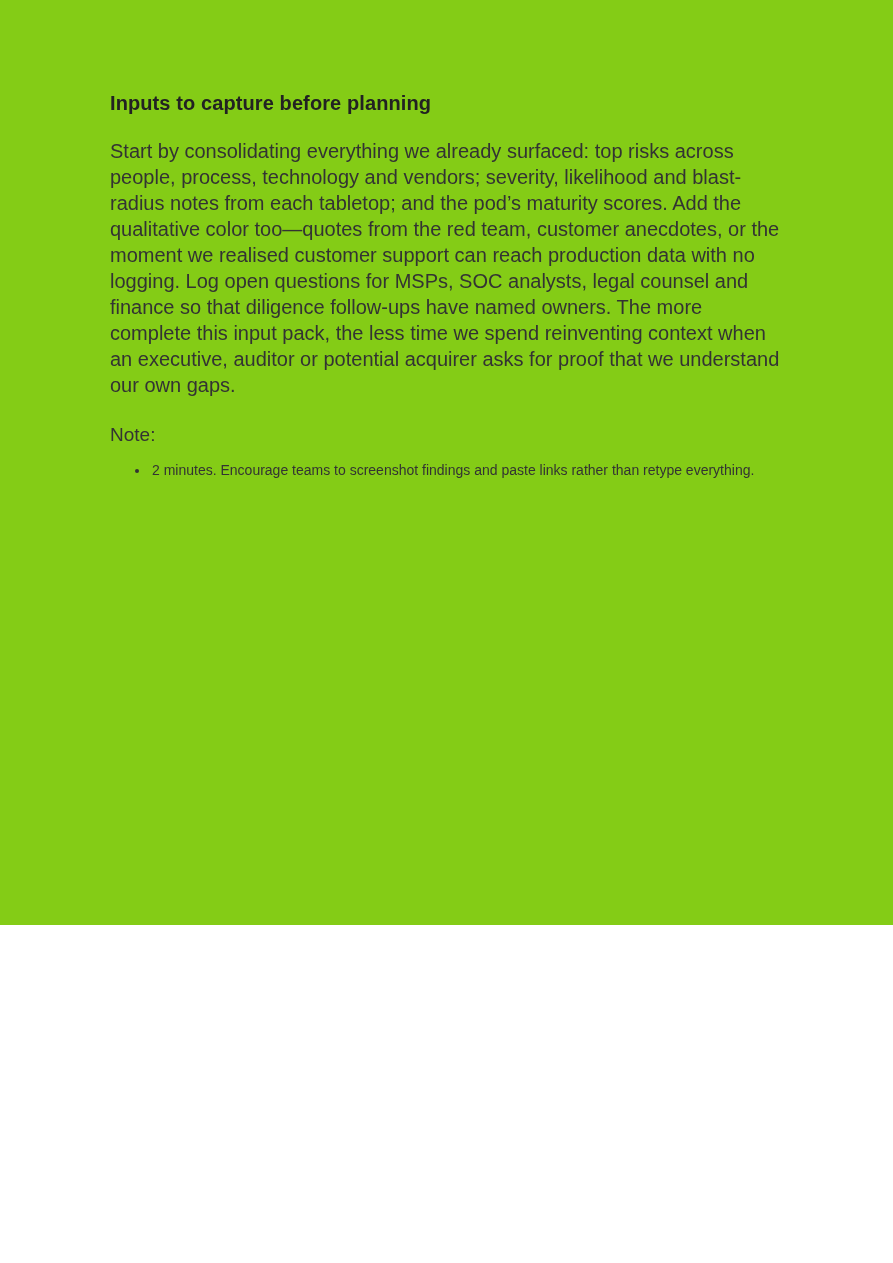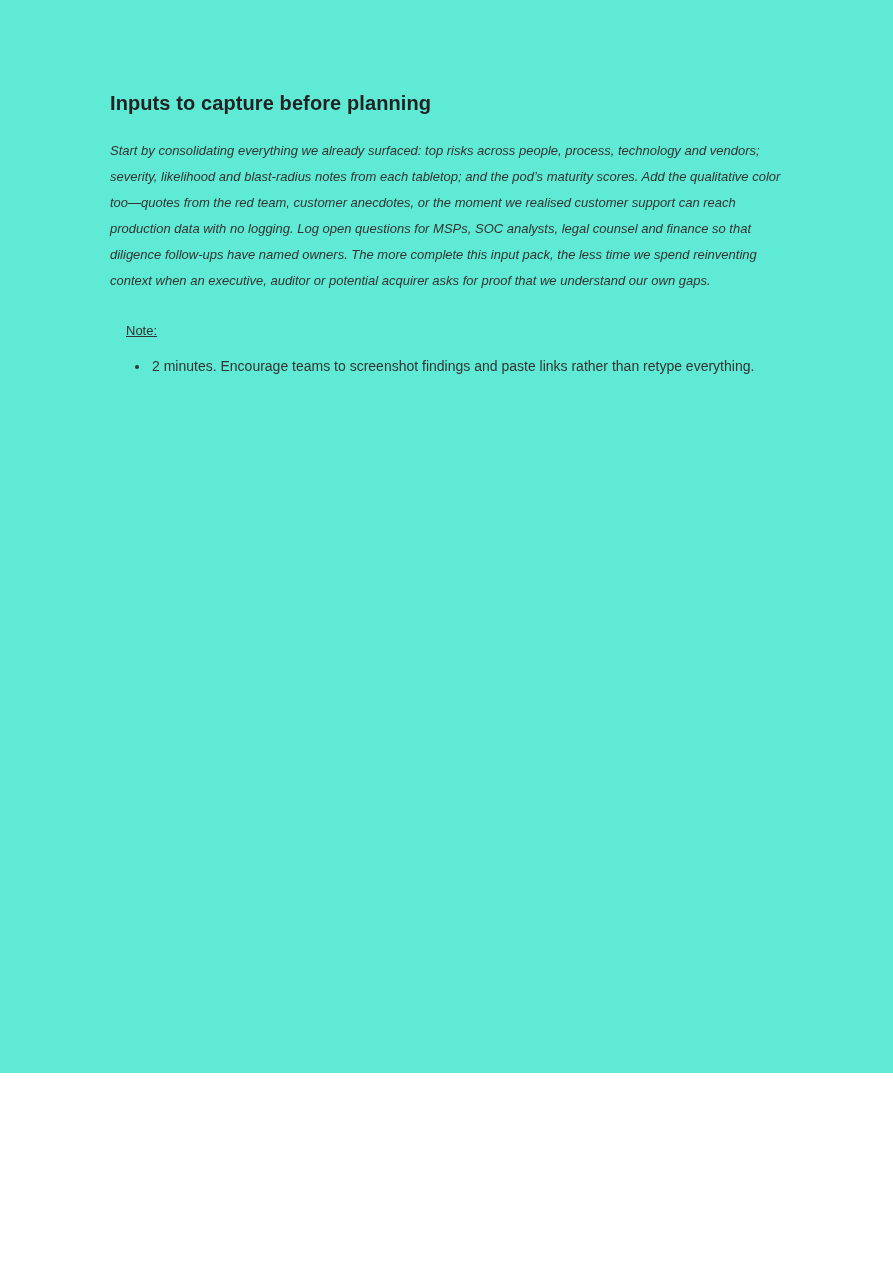--- a/index.html
+++ b/index.html
@@ -3,51 +3,49 @@
 <meta charset="utf-8">
 <style>
   html, body {
     margin: 0;
     padding: 0;
     background: #ffffff;
     font-family: "Liberation Sans", "DejaVu Sans", sans-serif;
   }
   .page {
     width: 893px;
-    height: 1073px;
-    background: #5eead4;
+    height: 925px;
+    background: #84cc16;
     box-sizing: border-box;
     position: relative;
   }
   .content {
     box-sizing: border-box;
     padding: 90px 112px 0 110px;
     color: #333333;
   }
   h1.doc-heading {
     font-size: 20px;
     font-weight: 700;
     color: #222222;
     margin: 0 0 22px 0;
     line-height: 1.3;
     letter-spacing: 0.1px;
   }
   p.doc-paragraph {
-    font-size: 13px;
+    font-size: 20px;
     line-height: 26px;
     color: #333333;
     margin: 0 0 24px 0;
-    font-style: italic;
   }
   p.note-label {
-    font-size: 13px;
+    font-size: 19px;
     line-height: 26px;
     color: #333333;
-    margin: 0 0 9px 16px;
-    text-decoration: underline;
+    margin: 0 0 9px 0;
   }
   ul.note-list {
     margin: 0;
     padding-left: 40px;
     color: #333333;
   }
   ul.note-list li {
     font-size: 14px;
     line-height: 26px;
     margin: 0;

